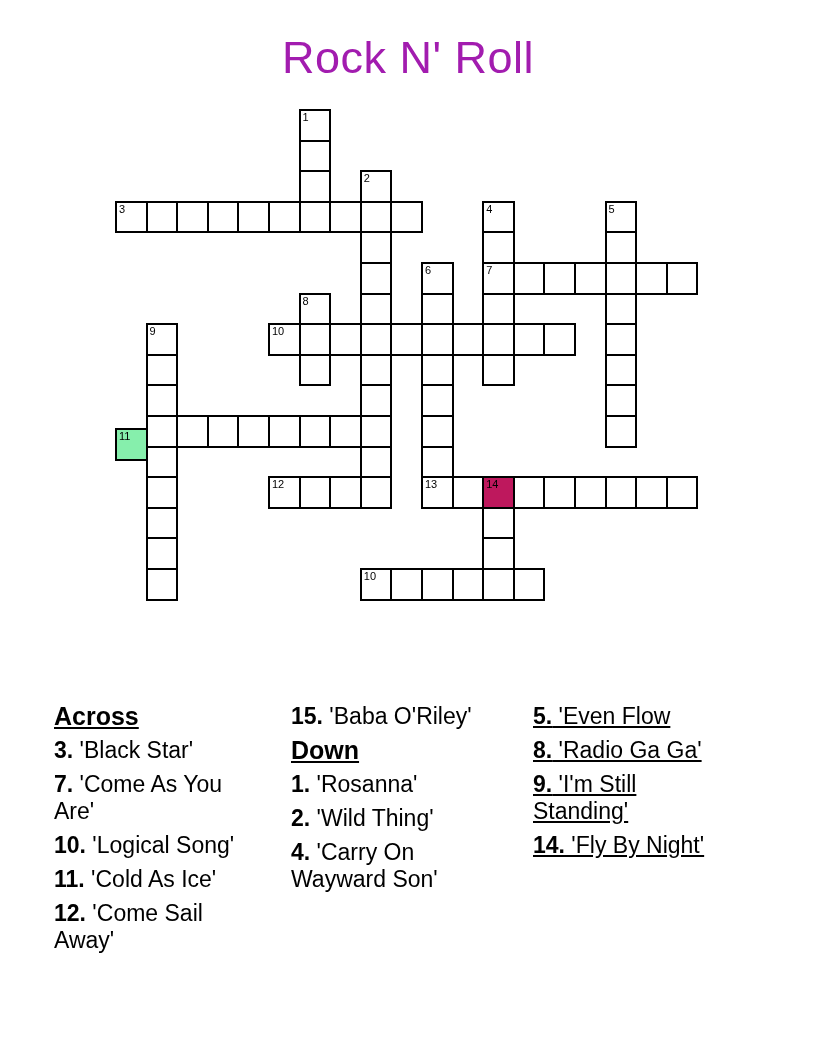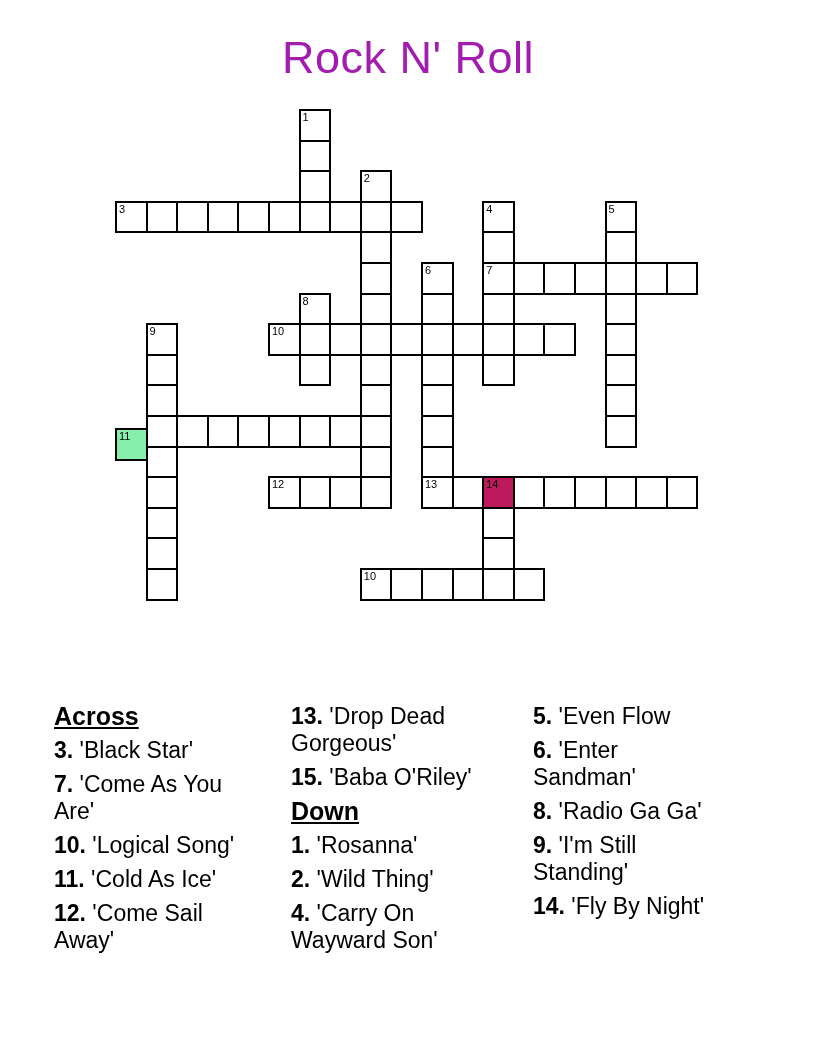--- a/index.html
+++ b/index.html
@@ -48,21 +48,21 @@
     user-select: none;
   }
   .clue-col {
     position: absolute;
     top: 703px;
     font-size: 23px;
     line-height: 27px;
   }
   .clue-col.c1 { left: 44px;  width: 240px; margin-left: 10px; }
   .clue-col.c2 { left: 291px; width: 238px; }
-  .clue-col.c3 { left: 533px; width: 238px; }
+  .clue-col.c3 { left: 533px; width: 238px; text-decoration: underline; }
   .clue-heading {
     font-size: 25px;
     line-height: 27px;
     font-weight: bold;
     text-decoration: underline;
     margin-bottom: 7px;
   }
   .clue {
     margin-bottom: 7px;
   }
@@ -201,27 +201,25 @@
     </div>
   <div class="clue-col c1" id="clue-col-1">
       <div class="clue-heading">Across</div>
       <div class="clue"><span class="num">3.</span> 'Black Star'</div>
       <div class="clue"><span class="num">7.</span> 'Come As You<br>Are'</div>
       <div class="clue"><span class="num">10.</span> 'Logical Song'</div>
       <div class="clue"><span class="num">11.</span> 'Cold As Ice'</div>
       <div class="clue"><span class="num">12.</span> 'Come Sail<br>Away'</div>
     </div>
   <div class="clue-col c2" id="clue-col-2">
-      <div class="clue"><span class="num">13.</span> 'Drop Dead<br>Gorgeous'</div>
       <div class="clue"><span class="num">15.</span> 'Baba O'Riley'</div>
       <div class="clue-heading">Down</div>
       <div class="clue"><span class="num">1.</span> 'Rosanna'</div>
       <div class="clue"><span class="num">2.</span> 'Wild Thing'</div>
       <div class="clue"><span class="num">4.</span> 'Carry On<br>Wayward Son'</div>
     </div>
   <div class="clue-col c3" id="clue-col-3">
       <div class="clue"><span class="num">5.</span> 'Even Flow</div>
-      <div class="clue"><span class="num">6.</span> 'Enter<br>Sandman'</div>
       <div class="clue"><span class="num">8.</span> 'Radio Ga Ga'</div>
       <div class="clue"><span class="num">9.</span> 'I'm Still<br>Standing'</div>
       <div class="clue"><span class="num">14.</span> 'Fly By Night'</div>
     </div>
 </div>
 
 </body></html>

